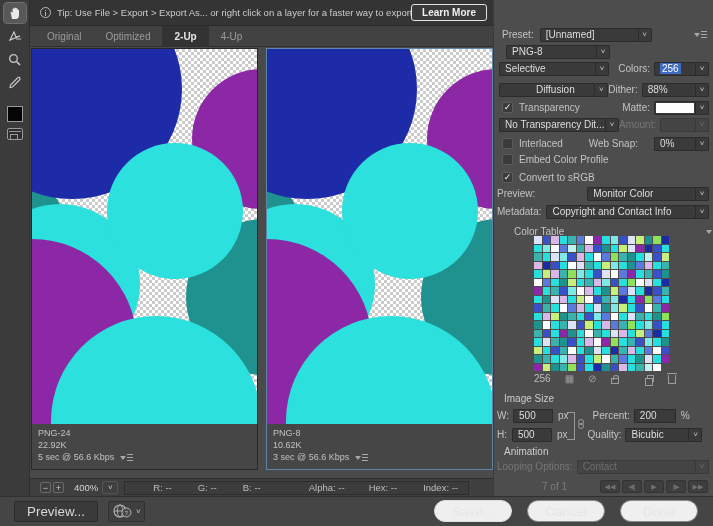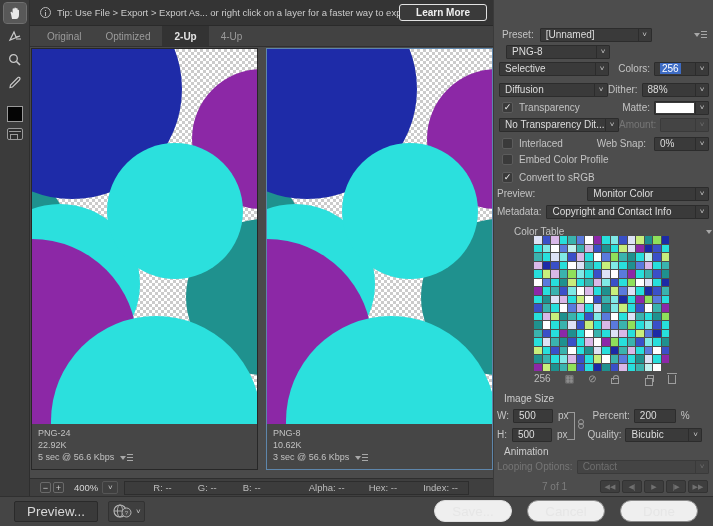--- a/index.html
+++ b/index.html
@@ -15,21 +15,21 @@
   .slice-toggle { width:16px; height:12px; border:1px solid #9a9a9a; border-radius:2px; margin:6px auto; position:relative; background:#2d2d2d; }
   .slice-toggle:before { content:""; position:absolute; left:1px; right:1px; top:2px; height:1px; background:#9a9a9a; }
   .slice-toggle:after { content:""; position:absolute; left:2px; top:5px; width:6px; height:4px; border:1px solid #9a9a9a; }
 
   
   .tipbar { position:absolute; left:30px; top:0; width:463px; height:26px; background:#343434; border-bottom:1px solid #2a2a2a; display:flex; align-items:center; padding:0 6px; }
   .info-ic { width:11px; height:11px; border:1px solid #b9b9b9; border-radius:50%; margin:0 6px 0 4px; position:relative; flex:none; }
   .info-ic:before { content:""; position:absolute; left:4px; top:2px; width:1px; height:1px; background:#b9b9b9; }
   .info-ic:after { content:""; position:absolute; left:4px; top:4px; width:1px; height:4px; background:#b9b9b9; }
   .tip-text { color:#cccccc; font-size:9.5px; white-space:nowrap; overflow:hidden; }
-  .learn-btn { margin-left:auto; border:1px solid #e2e2e2; border-radius:3px; color:#f0f0f0; padding:2px 16px; font-size:10px; font-weight:bold; background:#3a3a3a; flex:none; }
+  .learn-btn { margin-left:auto; border:1px solid #e2e2e2; border-radius:3px; color:#f0f0f0; padding:2px 10px; font-size:10px; font-weight:bold; background:#3a3a3a; flex:none; }
 
   
   .tabbar { position:absolute; left:30px; top:26px; width:463px; height:21px; background:#424242; border-bottom:1px solid #303030; display:flex; align-items:stretch; padding-left:5px; }
   .tab { padding:0 12px; display:flex; align-items:center; color:#9b9b9b; font-size:10px; }
   .tab.active { background:#333333; color:#e4e4e4; font-weight:bold; }
 
   
   .main { position:absolute; left:30px; top:47px; width:463px; height:431px; background:#4a4a4a; }
   .pane { position:absolute; top:1px; width:227px; height:422px; border:1px solid #272727; background:#454545; }
   .pane.left { left:1px; }
@@ -244,21 +244,21 @@
         <span class="chev">˅</span>
     </div>
     <span class="lbl" style="margin-left:auto; margin-right:4px;">Colors:</span>
     <div class="field" style="width:55px;">
       <span class="val"><span class="hl">256</span></span>
         <span class="chev">˅</span>
     </div>
   </div>
 
   <div class="row" style="left:5px; top:82px; width:210px;">
-    <div class="field" style="width:110px;">
+    <div class="field" style="width:110px;padding-left:31px;">
       <span class="val">Diffusion</span>
         <span class="chev">˅</span>
     </div>
     <span class="lbl" style="margin-left:auto; margin-right:4px;">Dither:</span>
     <div class="field" style="width:68px;gap:12px;">
       <span class="val">88%</span>
         <span class="chev">˅</span>
     </div>
   </div>
 
@@ -280,21 +280,21 @@
     <span class="lbl dis" style="margin-left:auto; margin-right:4px;">Amount:</span>
     <div class="field dis" style="width:55px;">
       <span class="val"></span>
         <span class="chev">˅</span>
     </div>
   </div>
 
   <div class="row" style="left:8px; top:136px; width:207px;">
     <span class="cb off">✓</span>
     <span class="lbl">Interlaced</span>
-    <span class="lbl" style="margin-left:auto; margin-right:8px;">Web Snap:</span>
+    <span class="lbl" style="margin-left:auto; margin-right:16px;">Web Snap:</span>
     <div class="field" style="width:55px;">
       <span class="val">0%</span>
         <span class="chev">˅</span>
     </div>
   </div>
 
   <div class="row" style="left:8px; top:152px;">
     <span class="cb off">✓</span>
     <span class="lbl">Embed Color Profile</span>
   </div>

